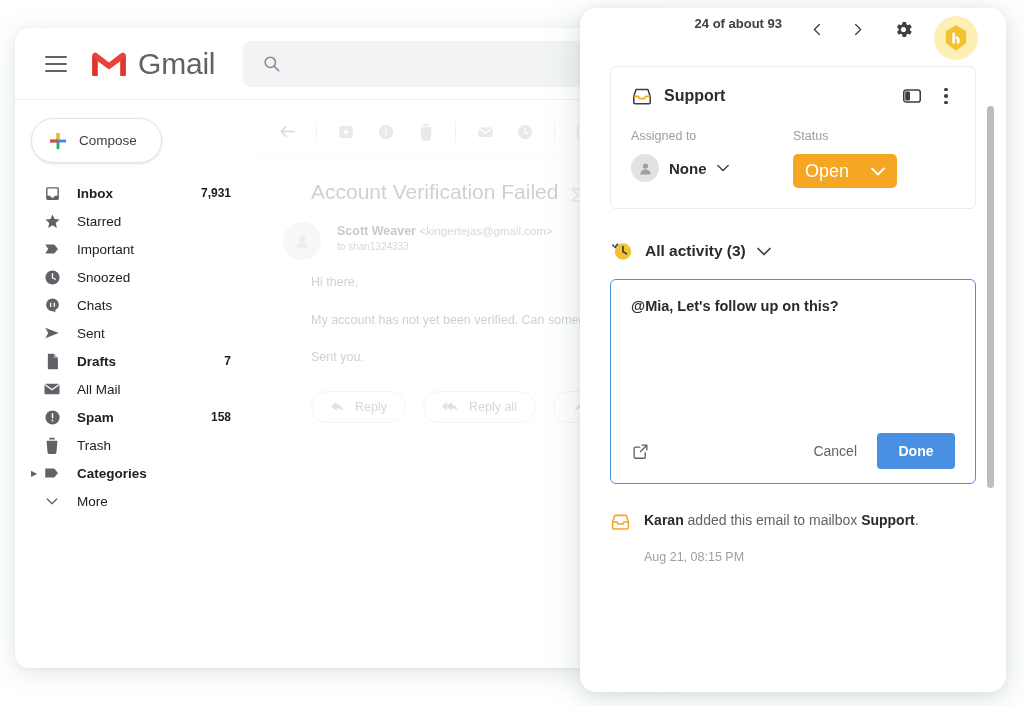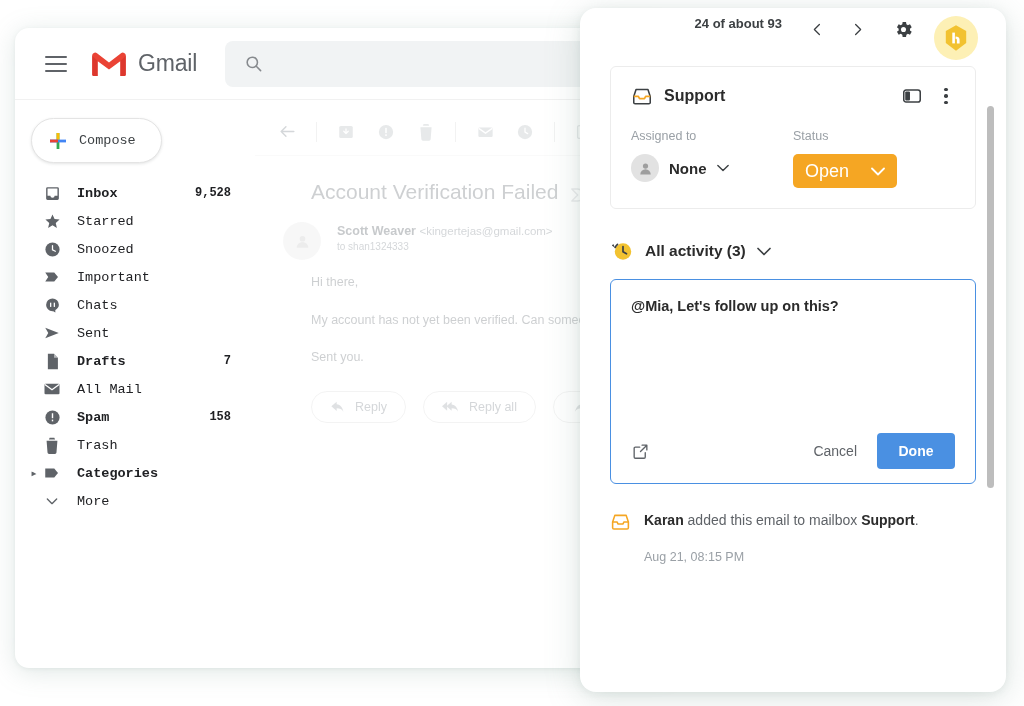--- a/index.html
+++ b/index.html
@@ -39,37 +39,37 @@
     cursor: pointer;
   }
   .hamburger i { display: block; height: 2px; background: #5f6368; border-radius: 1px; }
 
   .gmail-logo {
     margin-left: 24px;
     display: flex; align-items: center; gap: 11px;
   }
   .gmail-m { width: 36px; height: 27px; }
   .gmail-word {
-    font-size: 23px; color: #5f6368; letter-spacing: -0.2px;
+    font-size: 30px; color: #5f6368; letter-spacing: -0.2px;
   }
 
   .search-bar {
     margin-left: 28px;
     height: 46px;
     width: 392px;
     background: #f1f3f4;
     border-radius: 8px;
     display: flex; align-items: center;
     padding-left: 19px;
   }
   .search-ico { width: 19px; height: 19px; opacity: .72; }
 
   
   .gmail-body { display: flex; height: calc(100% - 72px); }
-  .sidebar { width: 240px; padding-top: 18px; flex: none; font-family: Liberation Mono, monospace; }
+  .sidebar { width: 240px; padding-top: 18px; flex: none; }
 
   .compose {
     margin-left: 16px;
     width: 131px; height: 45px;
     border: 1px solid #e4e4e4;
     border-radius: 23px;
     display: flex; align-items: center; gap: 11px;
     padding-left: 16px;
     box-shadow: 0 1px 3px rgba(60,64,67,0.14);
     background: #fff;
@@ -323,54 +323,54 @@
         <div class="nav">
 
           <div class="nav-item bold">
             <span class="nav-arrow"></span>
             <span class="nav-ico">
               <svg width="17" height="17" viewBox="0 0 24 24">
                   <path fill="#5f6368" d="M19 3H5a2 2 0 0 0-2 2v14a2 2 0 0 0 2 2h14a2 2 0 0 0 2-2V5a2 2 0 0 0-2-2zm0 12h-4a3 3 0 0 1-6 0H5V5h14z"></path>
                 </svg>
             </span>
             <span class="nav-label">Inbox</span>
-            <span class="nav-count">9,528</span>
+            <span class="nav-count">7,931</span>
           </div>
 
           <div class="nav-item">
             <span class="nav-arrow"></span>
             <span class="nav-ico">
               <svg width="17" height="17" viewBox="0 0 24 24">
                   <path fill="#5f6368" d="M12 17.3l-6.2 3.7 1.6-7L2 9.2l7.1-.6L12 2l2.9 6.6 7.1.6-5.4 4.8 1.6 7z"></path>
                 </svg>
             </span>
             <span class="nav-label">Starred</span>
+            <span class="nav-count"></span>
+          </div>
+
+          <div class="nav-item">
+            <span class="nav-arrow"></span>
+            <span class="nav-ico">
+              <svg width="18" height="18" viewBox="0 0 24 24">
+                  <path fill="#5f6368" d="M3 6h12l5 6-5 6H3l4-6z"></path>
+                </svg>
+            </span>
+            <span class="nav-label">Important</span>
             <span class="nav-count"></span>
           </div>
 
           <div class="nav-item">
             <span class="nav-arrow"></span>
             <span class="nav-ico">
               <svg width="17" height="17" viewBox="0 0 24 24">
                   <circle cx="12" cy="12" r="10" fill="#5f6368"></circle>
                   <path d="M12 6.5v6l4 2" stroke="#fff" stroke-width="1.8" fill="none" stroke-linecap="round"></path>
                 </svg>
             </span>
             <span class="nav-label">Snoozed</span>
-            <span class="nav-count"></span>
-          </div>
-
-          <div class="nav-item">
-            <span class="nav-arrow"></span>
-            <span class="nav-ico">
-              <svg width="18" height="18" viewBox="0 0 24 24">
-                  <path fill="#5f6368" d="M3 6h12l5 6-5 6H3l4-6z"></path>
-                </svg>
-            </span>
-            <span class="nav-label">Important</span>
             <span class="nav-count"></span>
           </div>
 
           <div class="nav-item">
             <span class="nav-arrow"></span>
             <span class="nav-ico">
               <svg width="17" height="17" viewBox="0 0 24 24">
                   <path fill="#5f6368" d="M12 2a9 9 0 0 0-9 9c0 5 4 9 9 9h1l3 2v-3.5c3-1.5 5-4.3 5-7.5a9 9 0 0 0-9-9z"></path>
                   <rect x="8.5" y="8" width="1.8" height="6" fill="#fff"></rect>
                   <rect x="13.7" y="8" width="1.8" height="6" fill="#fff"></rect>

